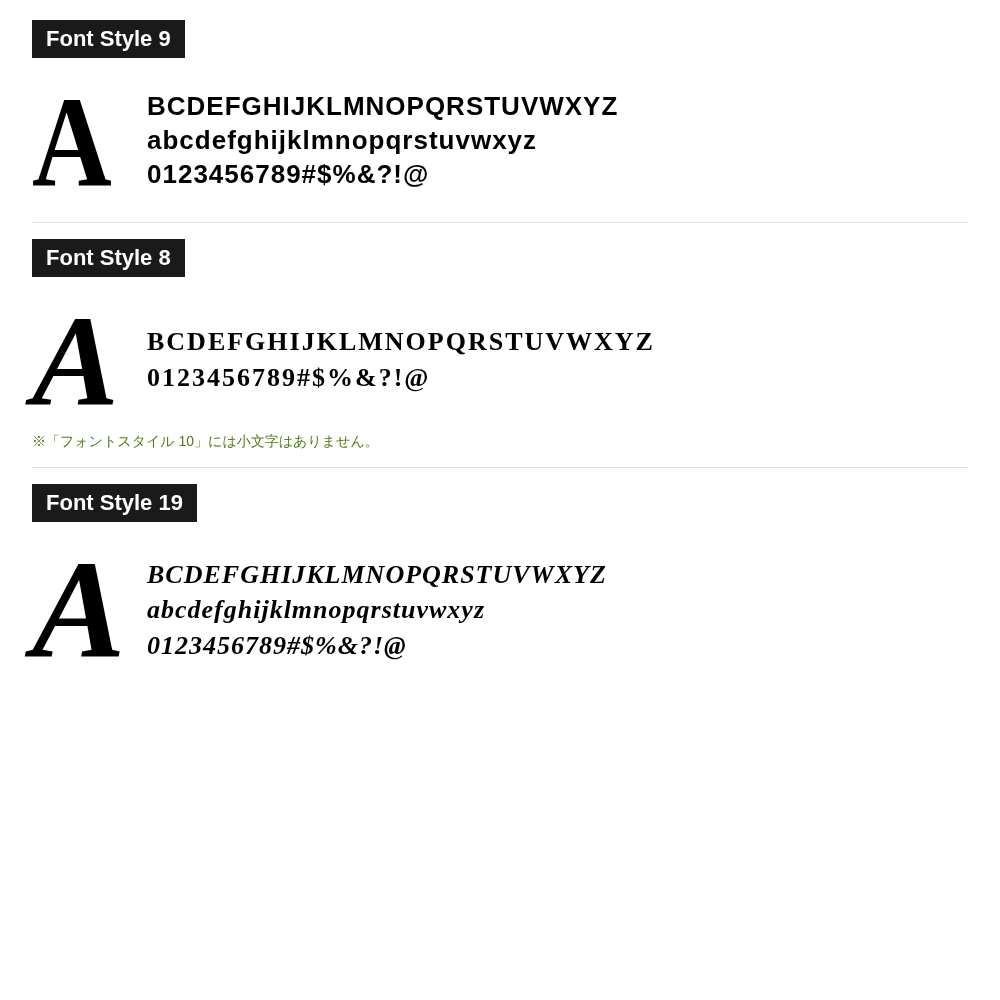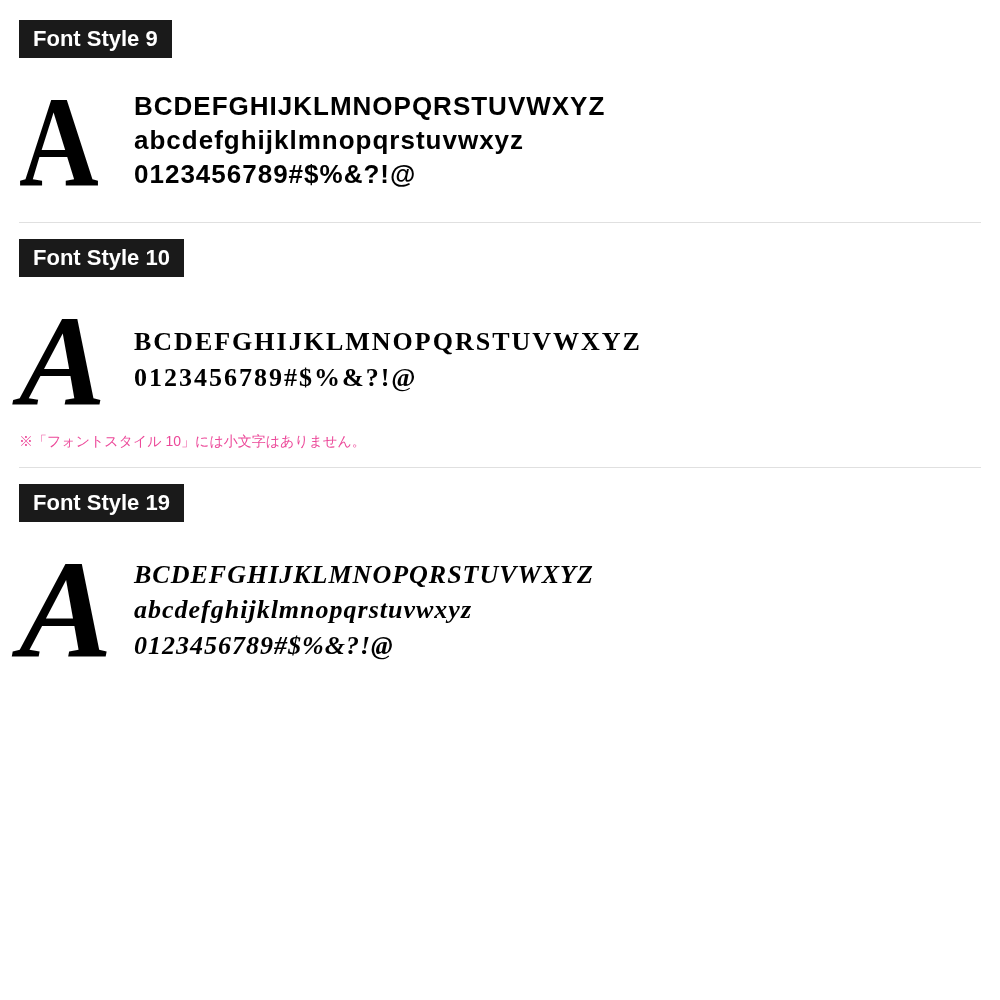--- a/index.html
+++ b/index.html
@@ -13,21 +13,21 @@
       height: 1000px;
       background: #ffffff;
       font-family: sans-serif;
       overflow: hidden;
     }
 
     .page-container {
       width: 1000px;
       height: 1000px;
       background: #ffffff;
-      padding: 20px 19px;
+      padding: 20px 32px;
     }
 
     .font-section {
       margin-bottom: 10px;
     }
 
     .section-label {
       display: inline-block;
       background: #1a1a1a;
       color: #ffffff;
@@ -102,21 +102,21 @@
     .font10-chars .line {
       font-size: 26px;
       font-weight: 900;
       font-family: 'Palatino Linotype', 'Book Antiqua', 'Palatino', serif;
       letter-spacing: 2px;
       display: block;
     }
 
     .font10-note {
       font-size: 14px;
-      color: #ec4899;
+      color: #4d7c0f;
       margin-top: 6px;
       margin-bottom: 4px;
       font-family: sans-serif;
     }
 
     
     .font11-demo {
       display: flex;
       align-items: center;
       gap: 20px;
@@ -167,21 +167,21 @@
         <span class="line">BCDEFGHIJKLMNOPQRSTUVWXYZ</span>
         <span class="line">abcdefghijklmnopqrstuvwxyz</span>
         <span class="line">0123456789#$%&amp;?!@</span>
       </div>
     </div>
   </div>
 
   <hr class="divider">
 
   <div class="font-section">
-    <div class="section-label">Font Style 10</div>
+    <div class="section-label">Font Style 8</div>
     <div class="font10-demo">
       <span class="font10-big-letter">A</span>
       <div class="font10-chars">
         <span class="line">BCDEFGHIJKLMNOPQRSTUVWXYZ</span>
         <span class="line">0123456789#$%&amp;?!@</span>
       </div>
     </div>
     <div class="font10-note">※「フォントスタイル 10」には小文字はありません。</div>
   </div>
 

